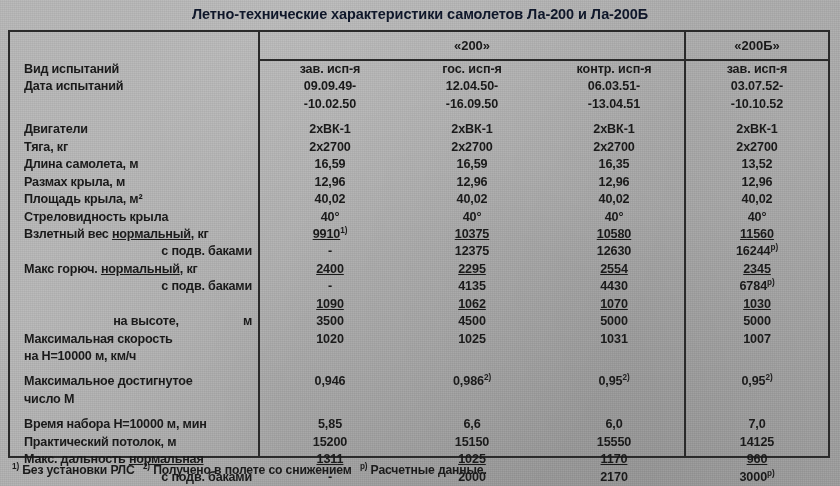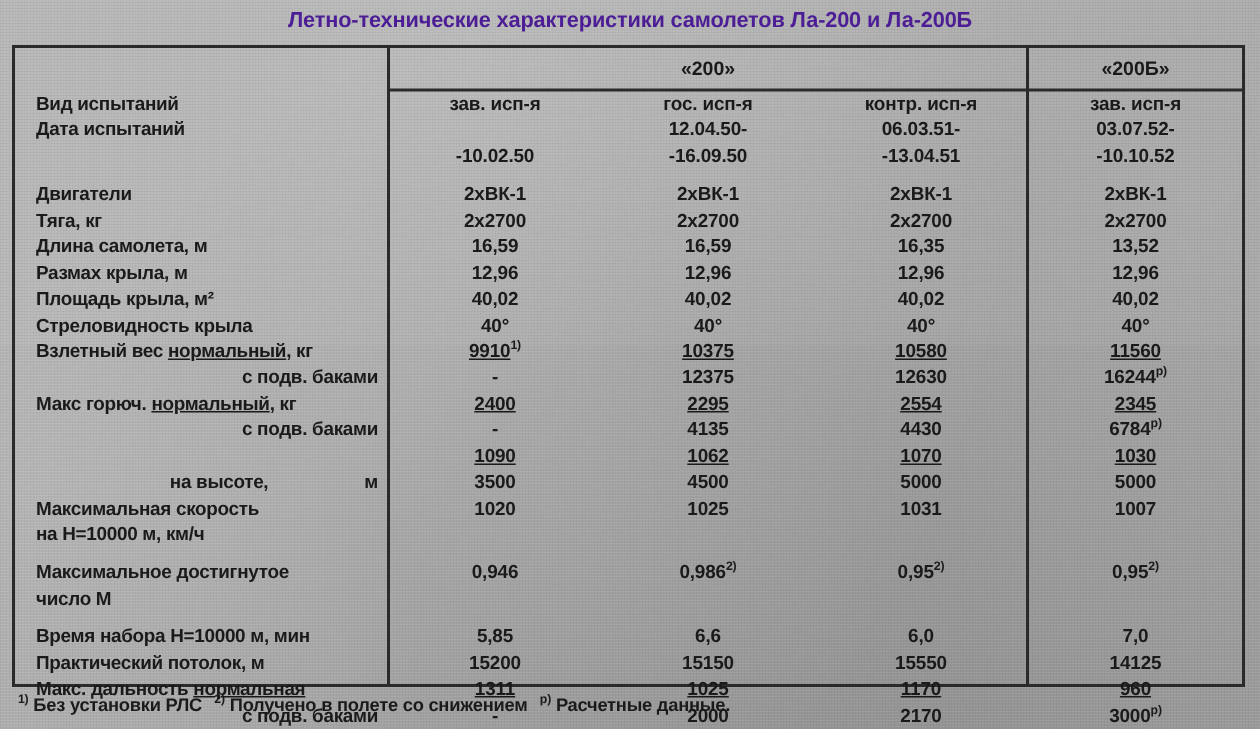--- a/index.html
+++ b/index.html
@@ -38,21 +38,21 @@
 
   .title {
     position: absolute;
     top: 6px;
     left: 0;
     width: 840px;
     text-align: center;
     font-size: 14.5px;
     font-weight: bold;
     letter-spacing: -0.1px;
-    color: #4c1d95;
+    color: #0f172a;
   }
 
   
   .table-frame {
     position: absolute;
     left: 8px;
     top: 30px;
     width: 822px;
     height: 428px;
     border: 2.5px solid #2a2a2a;
@@ -168,20 +168,21 @@
     <div class="body" id="table-body">
         <div class="row">
           <div class="lbl">Вид испытаний</div>
           <div class="cell c0"><span>зав. исп-я</span></div>
           <div class="cell c1"><span>гос. исп-я</span></div>
           <div class="cell c2"><span>контр. исп-я</span></div>
           <div class="cell c3"><span>зав. исп-я</span></div>
         </div>
         <div class="row">
           <div class="lbl">Дата испытаний</div>
+          <div class="cell c0"><span>09.09.49-</span></div>
           <div class="cell c1"><span>12.04.50-</span></div>
           <div class="cell c2"><span>06.03.51-</span></div>
           <div class="cell c3"><span>03.07.52-</span></div>
         </div>
         <div class="row">
           <div class="lbl"></div>
           <div class="cell c0"><span>-10.02.50</span></div>
           <div class="cell c1"><span>-16.09.50</span></div>
           <div class="cell c2"><span>-13.04.51</span></div>
           <div class="cell c3"><span>-10.10.52</span></div>

